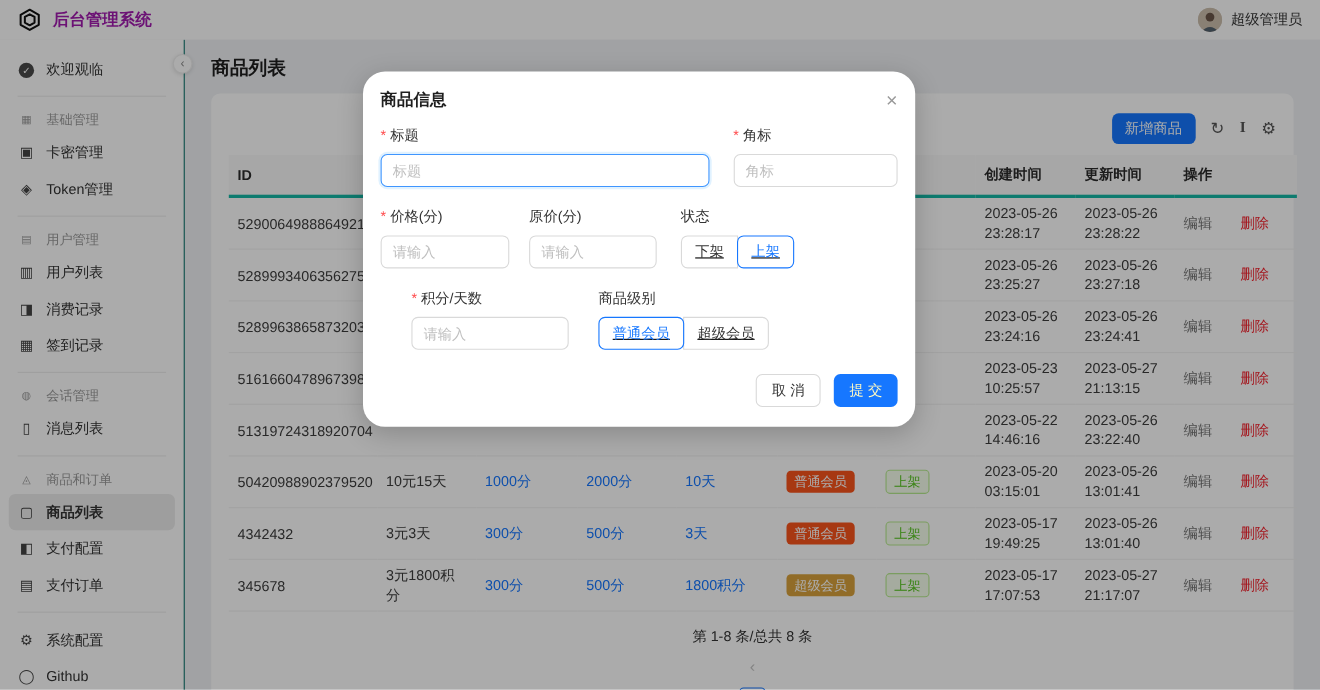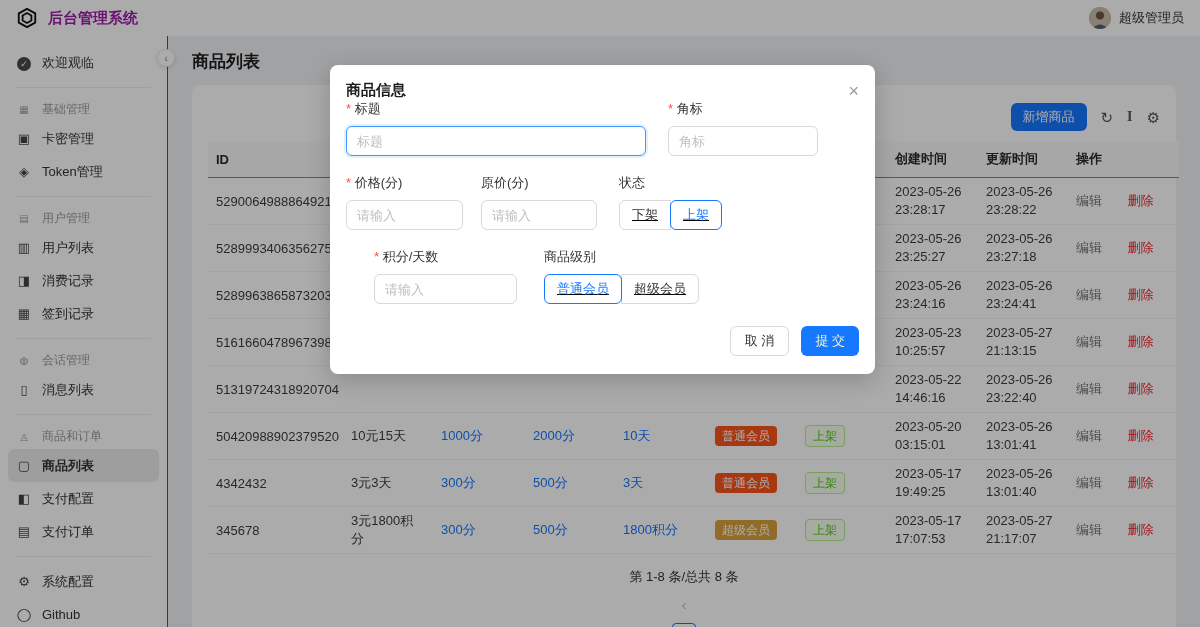--- a/index.html
+++ b/index.html
@@ -52,46 +52,46 @@
   .card { background:#fff; border-radius:8px; padding-bottom:4px; }
   .toolbar { display:flex; justify-content:flex-end; align-items:center; gap:14px; padding:18px 16px 10px 16px; }
   .btn-primary { background:#1677ff; color:#fff; border:none; border-radius:6px; height:28px;
     padding:0 12px; font-size:13px; cursor:pointer; font-family:inherit; }
   .tool-ic { font-size:15px; color:#555; cursor:pointer; line-height:1; background:none; border:none; }
   .tool-ic.serif { font-family:"Liberation Serif","DejaVu Serif",serif; font-weight:bold; font-size:14px; }
 
   
   table { width:calc(100% - 32px); margin:0 16px; border-collapse:collapse; table-layout:fixed; font-size:13px; }
   thead th { background:#fafafa; text-align:left; font-weight:bold; color:#2b2b2b;
-    padding:9px 8px; border-bottom:1px solid #14b8a6; }
+    padding:9px 8px; border-bottom:3px solid #14b8a6; }
   tbody td { padding:5px 8px; height:46px; border-bottom:1px solid #f2f2f2; color:#3d3d3d; vertical-align:middle; }
   td.blue { color:#1677ff; }
   .dt { line-height:18px; }
   .tag { display:inline-block; font-size:12px; line-height:20px; padding:0 7px; border-radius:4px; white-space:nowrap; }
   .tag-red { background:#fa541c; color:#fff; }
   .tag-gold { background:#d9a23d; color:#fff; }
   .tag-green { background:#f6ffed; color:#52c41a; border:1px solid #b7eb8f; }
   .link { cursor:pointer; white-space:nowrap; }
   .link.edit { color:#737373; margin-right:22px; }
   .link.del { color:#f5222d; }
 
   .pagination { display:flex; justify-content:flex-end; align-items:center; gap:10px; padding:14px 16px; font-size:13px; color:#333;flex-direction:column; }
   .pg-arrow { color:#c4c4c4; font-size:15px; background:none; border:none; cursor:default; }
   .pg-num { min-width:24px; height:24px; border:1px solid #1677ff; color:#1677ff; border-radius:4px;
     background:#fff; font-size:13px; display:flex; align-items:center; justify-content:center; cursor:pointer; }
   .page-footer { text-align:center; color:#555; font-size:13px; padding:13px 0; }
 
   
   .mask { position:absolute; inset:0; background:rgba(0,0,0,0.33); z-index:10; }
-  .modal { position:absolute; left:330px; top:65px; width:545px; z-index:11; background:#fff;
-    border-radius:8px; box-shadow:0 6px 24px rgba(0,0,0,.2); padding:16px 16px 18px 16px; }
+  .modal { position:absolute; left:330px; top:65px; width:502px; z-index:11; background:#fff;
+    border-radius:20px; box-shadow:0 6px 24px rgba(0,0,0,.2); padding:16px 16px 18px 16px; }
   .modal-head { display:flex; justify-content:space-between; align-items:center; }
   .modal-title { font-size:15px; font-weight:bold; color:#1f1f1f; }
   .modal-close { font-size:18px; color:#999; background:none; border:none; cursor:pointer; line-height:1; }
-  .form-row { display:flex; }
+  .form-row { display:flex; margin-top:14px; }
   .form-row + .form-row { margin-top:18px; }
   .f-label { font-size:13px; color:#333; margin-bottom:8px; }
   .f-label.req::before { content:"* "; color:#ff4d4f; }
   .inp { height:30px; border:1px solid #d9d9d9; border-radius:6px; padding:0 10px; font-size:13px;
     font-family:inherit; color:#333; width:100%; outline:none; }
   .inp::placeholder { color:#bfbfbf; }
   .inp.focused { border-color:#4096ff; box-shadow:0 0 0 2px rgba(5,145,255,.12); }
   .rgroup { display:flex;text-decoration:underline; }
   .rbtn { height:30px; padding:0 12px; font-size:13px; background:#fff; border:1px solid #d9d9d9;
     color:#333; cursor:pointer; font-family:inherit; margin-left:-1px; position:relative; white-space:nowrap; }

